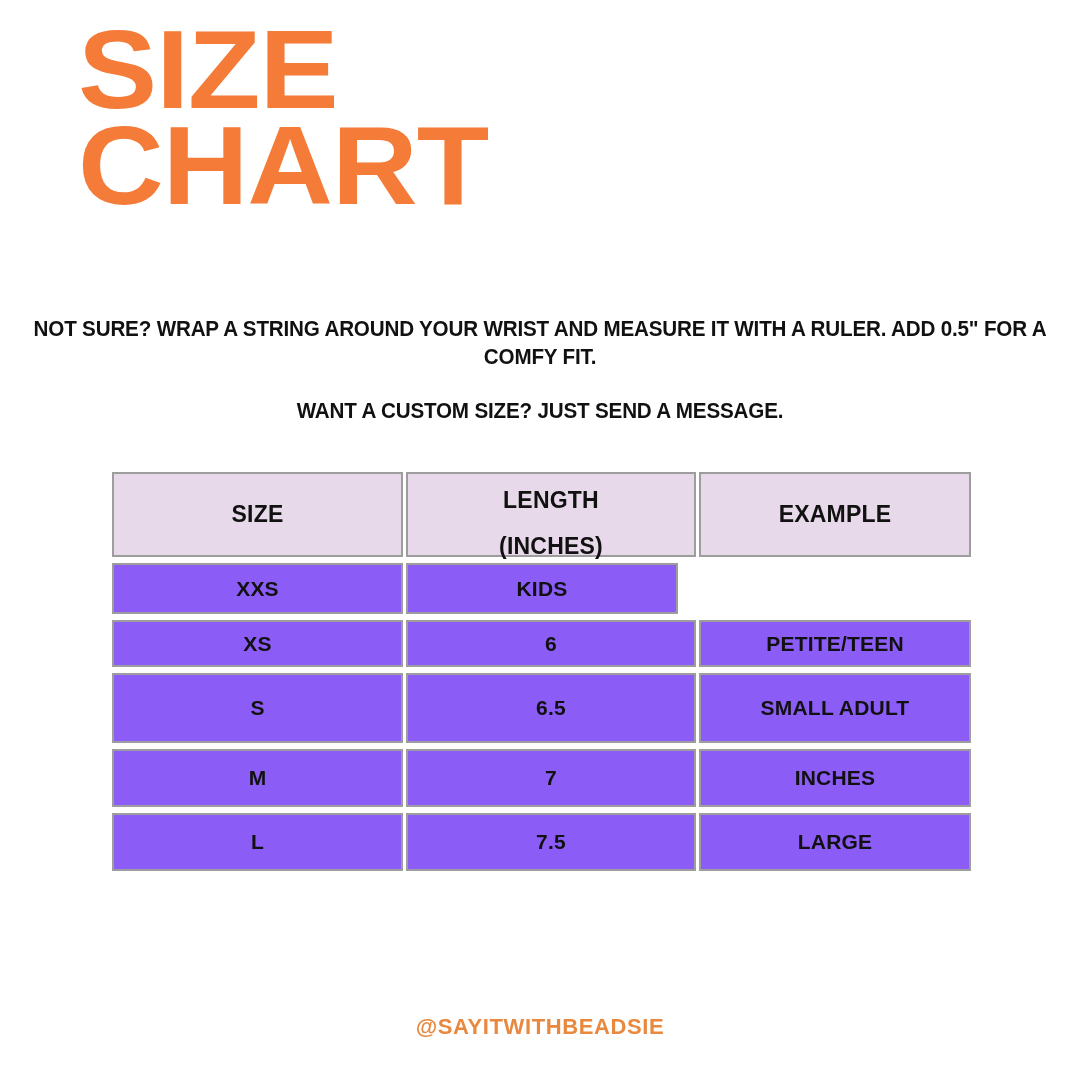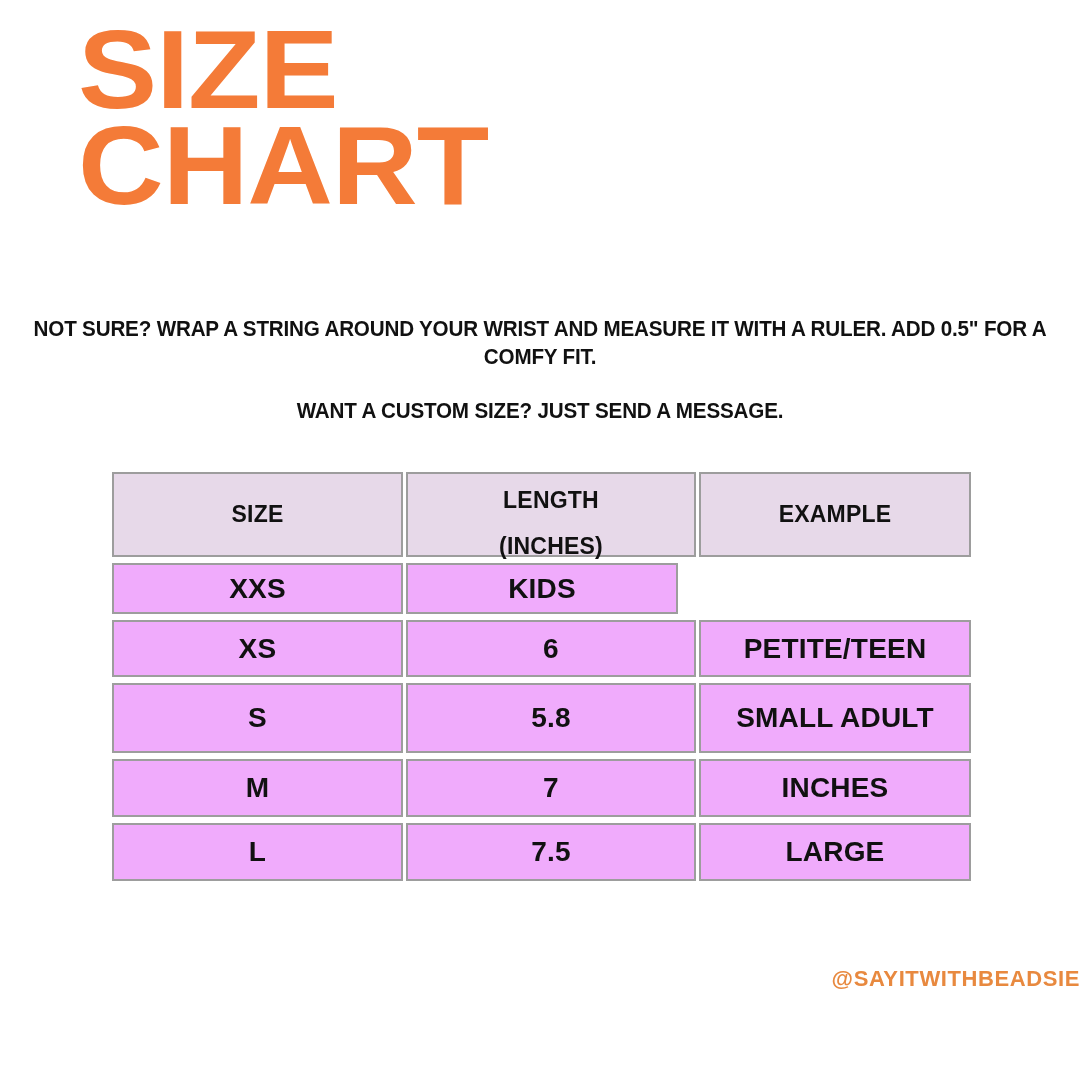--- a/index.html
+++ b/index.html
@@ -69,55 +69,55 @@
     width: 860px;
   }
   .trow {
     display: flex;
     gap: 3px;
     margin-bottom: 6px;
   }
   .cell {
     box-sizing: border-box;
     border: 2px solid #9d9d9d;
-    background: #f0abfc;
+    background: #8b5cf6;
     display: flex;
     align-items: center;
     justify-content: center;
     text-align: center;
     color: #111111;
     font-weight: bold;
-    font-size: 28px;
+    font-size: 21px;
     font-family: "Liberation Sans", sans-serif;
     letter-spacing: 0.2px;
   }
   .c-size   { width: 291px; }
   .c-length { width: 290px; }
   .c-example{ width: 272px; }
 
   .header-row .cell {
     background: #E7D9E9;
     height: 85px;
     font-size: 23px;
     line-height: 1.2;
   }
   .header-row .cell span { display: block; margin-top: 18px; }
 
   .trow.h51 .cell { height: 51px; }
-  .trow.h53 .cell { height: 57px; }
+  .trow.h53 .cell { height: 47px; }
   .trow.h70 .cell { height: 70px; }
   .trow.h58 .cell { height: 58px; }
 
   
   .handle {
     position: absolute;
     left: 0;
-    top: 966px;
+    top: 1014px;
     width: 1080px;
-    text-align: right;
+    text-align: center;
     color: #E8893F;
     font-weight: bold;
     font-size: 22px;
     letter-spacing: 0.6px;
     font-family: "Liberation Sans", sans-serif;
   }
 </style>
 </head>
 <body>
 
@@ -148,21 +148,21 @@
   </div>
 
   <div class="trow h53">
     <div class="cell c-size">XS</div>
     <div class="cell c-length">6</div>
     <div class="cell c-example">PETITE/TEEN</div>
   </div>
 
   <div class="trow h70">
     <div class="cell c-size">S</div>
-    <div class="cell c-length">5.8</div>
+    <div class="cell c-length">6.5</div>
     <div class="cell c-example">SMALL ADULT</div>
   </div>
 
   <div class="trow h58">
     <div class="cell c-size">M</div>
     <div class="cell c-length">7</div>
     <div class="cell c-example">INCHES</div>
   </div>
 
   <div class="trow h58">

